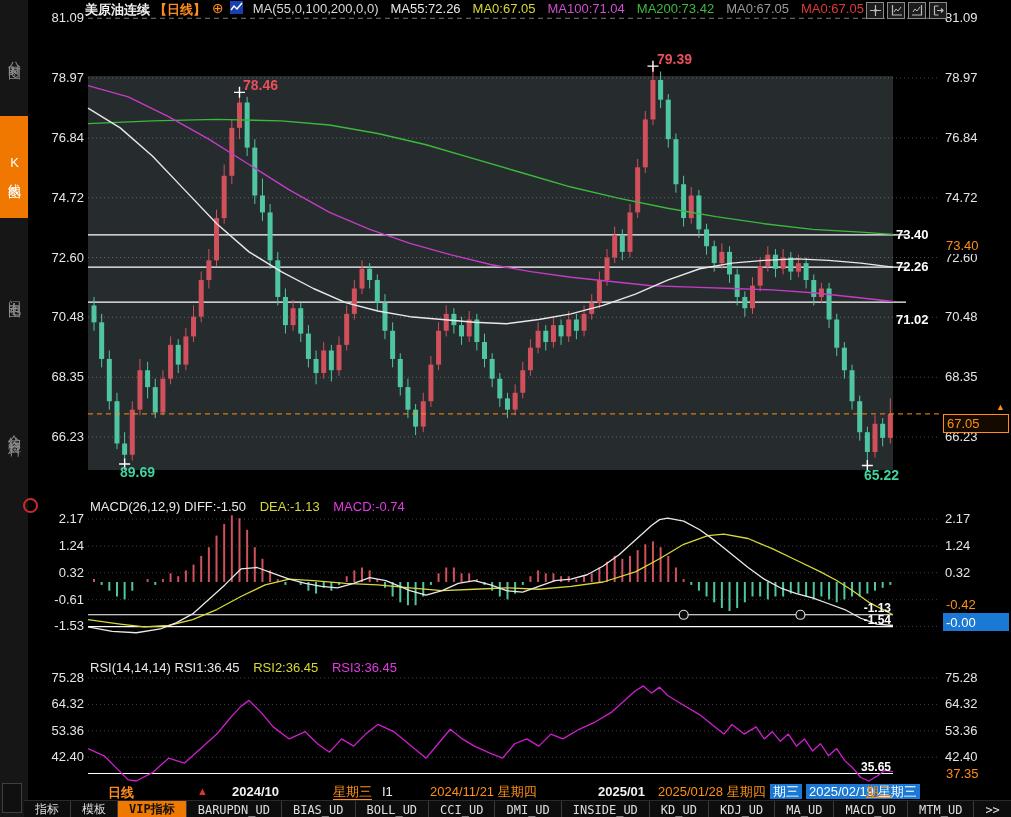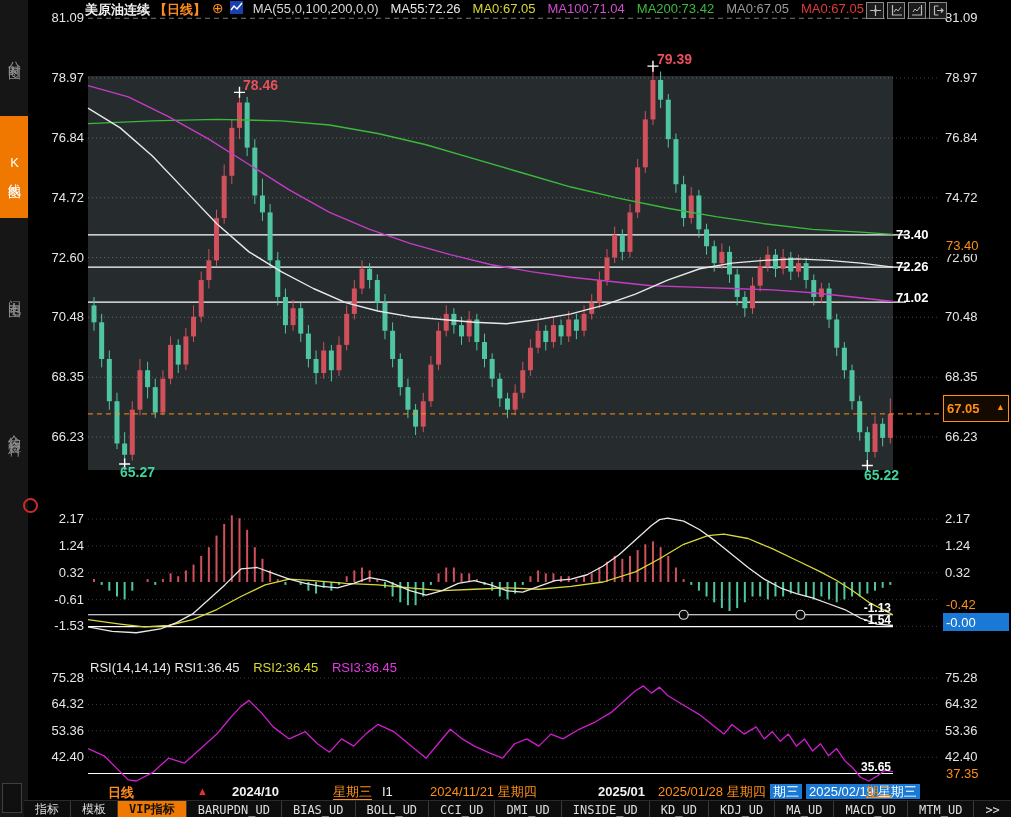--- a/index.html
+++ b/index.html
@@ -466,29 +466,34 @@
         </svg>
     </div>
     <div class="tb-btn">
       <svg width="11" height="11">
           <path d="M1.5 1v9M1.5 1h4M1.5 10h4" stroke="#bbb" stroke-width="1.2" fill="none"></path>
           <path d="M4 5.5h6M8 3.5l2 2-2 2" stroke="#bbb" stroke-width="1.2" fill="none"></path>
         </svg>
     </div>
   </div>
 
+  <div class="pane-header" style="top:499px;">
+    <span class="ph-white">MACD(26,12,9) DIFF:-1.50</span>
+    <span class="ph-yellow">DEA:-1.13</span>
+    <span class="ph-magenta">MACD:-0.74</span>
+  </div>
 
   <div class="pane-header" style="top:660px;">
     <span class="ph-white">RSI(14,14,14) RSI1:36.45</span>
     <span class="ph-yellow">RSI2:36.45</span>
     <span class="ph-magenta">RSI3:36.45</span>
   </div>
 
   <div class="tag tag-orange" style="top:237px;height:17px;">73.40</div>
-  <div class="tag tag-boxed" style="top:395px;height:27px;font-weight:bold;">67.05</div>
+  <div class="tag tag-boxed" style="top:414px;height:19px;">67.05</div>
   <div id="last-price-arrow">▲</div>
   <div class="tag tag-orange" style="top:597px;height:15px;">-0.42</div>
   <div class="tag tag-blue" style="top:613px;height:18px;">-0.00</div>
   <div class="tag tag-orange" style="top:766px;height:15px;">37.35</div>
 
   <div id="period-label">日线</div>
   <div id="period-arrow">▲</div>
   <div id="drag-handle"></div>
   <div id="marker-circle"></div>
 
@@ -521,24 +526,24 @@
     <div class="y-label y-left" style="top: 249.507px;">72.60</div>
     <div class="y-label y-right" style="top: 249.507px;">72.60</div>
     <div class="y-label y-left" style="top: 309.248px;">70.48</div>
     <div class="y-label y-right" style="top: 309.248px;">70.48</div>
     <div class="y-label y-left" style="top: 369.272px;">68.35</div>
     <div class="y-label y-right" style="top: 369.272px;">68.35</div>
     <div class="y-label y-left" style="top: 429.013px;">66.23</div>
     <div class="y-label y-right" style="top: 429.013px;">66.23</div>
     <div class="hline-label" style="left: 896px; top: 226.963px;">73.40</div>
     <div class="hline-label" style="left: 896px; top: 259.088px;">72.26</div>
-    <div class="hline-label" style="left: 896px; top: 290px;">71.02</div>
+    <div class="hline-label" style="left: 896px; top: 312px;">71.02</div>
     <div class="annot high" style="left: 243px; top: 78px;">78.46</div>
     <div class="annot high" style="left: 657px; top: 52px;">79.39</div>
-    <div class="annot low" style="left: 120px; top: 465px;">65.27</div>
+    <div class="annot low" style="left: 120px; top: 465px;">89.69</div>
     <div class="annot low" style="left: 864px; top: 468px;">65.22</div>
     <div class="y-label y-left" style="top: 511.07px;">2.17</div>
     <div class="y-label y-left" style="top: 538.04px;">1.24</div>
     <div class="y-label y-left" style="top: 564.72px;">0.32</div>
     <div class="y-label y-left" style="top: 591.69px;">-0.61</div>
     <div class="y-label y-left" style="top: 618.37px;">-1.53</div>
     <div class="y-label y-right" style="top: 511.07px;">2.17</div>
     <div class="y-label y-right" style="top: 538.04px;">1.24</div>
     <div class="y-label y-right" style="top: 564.72px;">0.32</div>
     <div class="hline-label" style="left: 831px; width: 60px; text-align: right; top: 600.77px; font-size: 12px;">-1.13</div>

